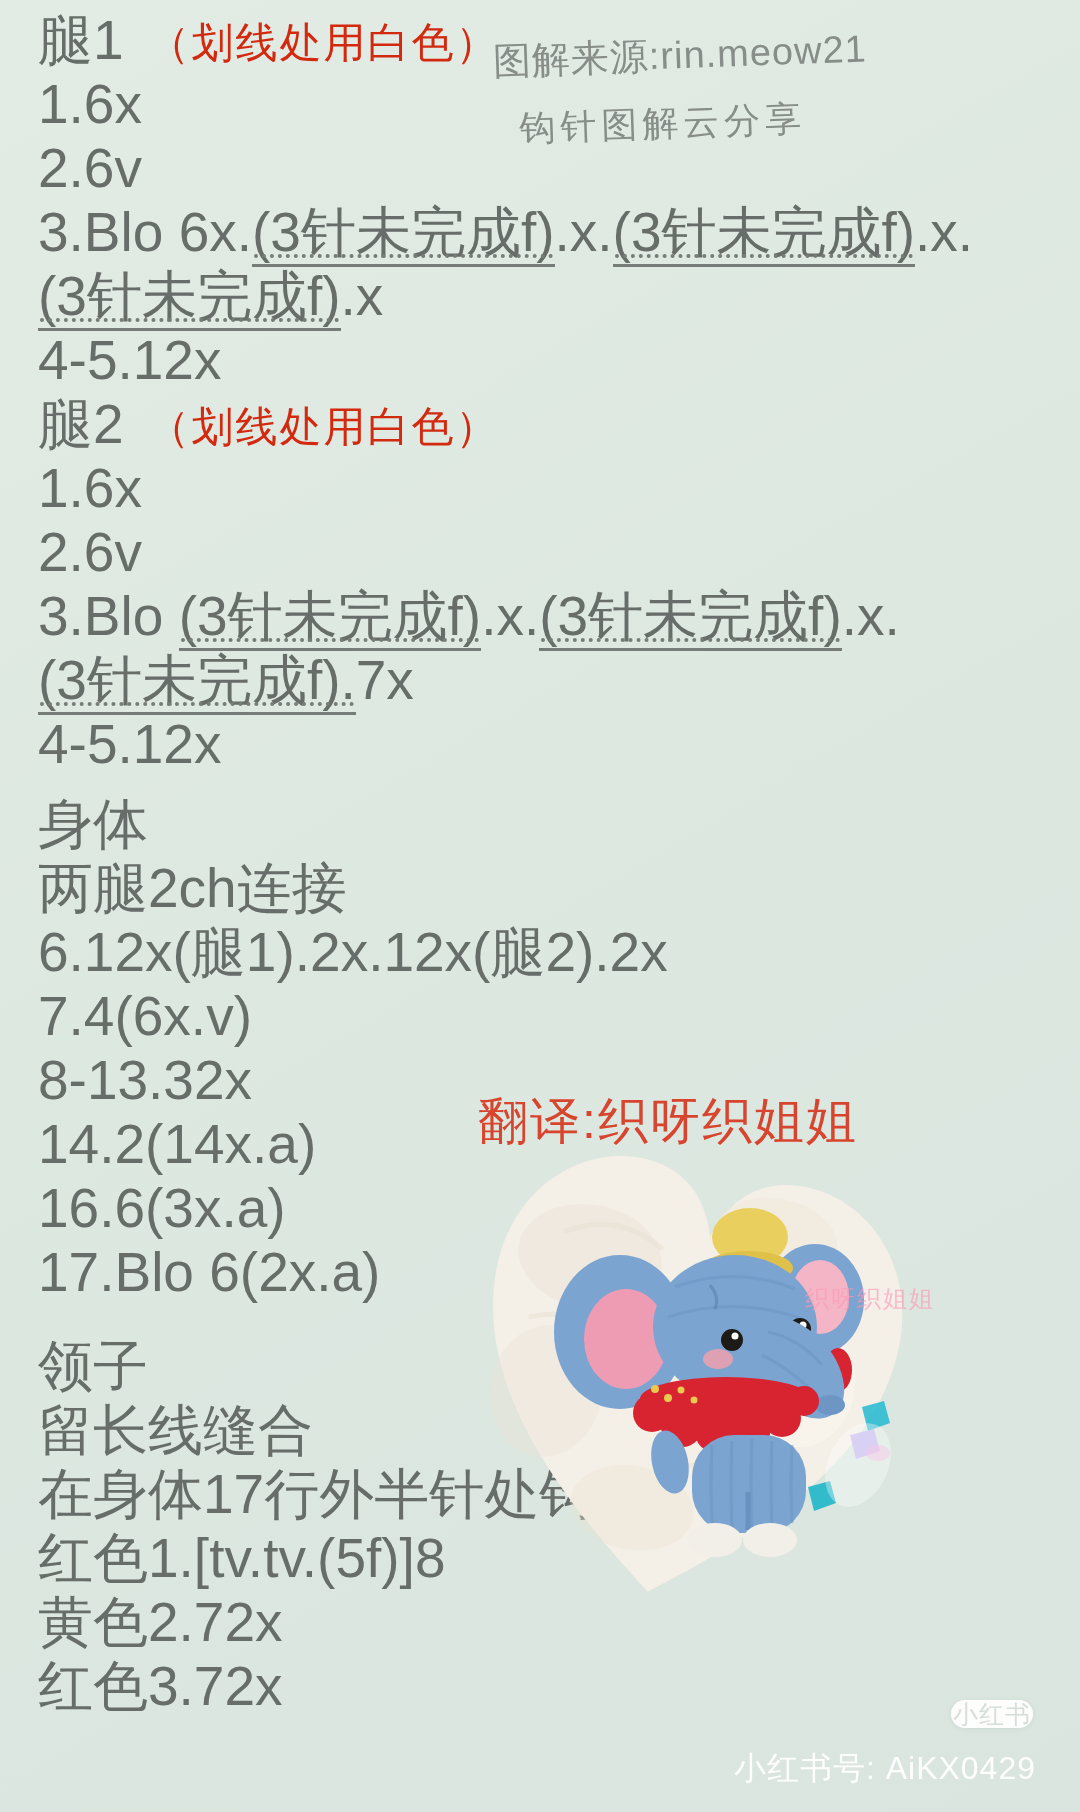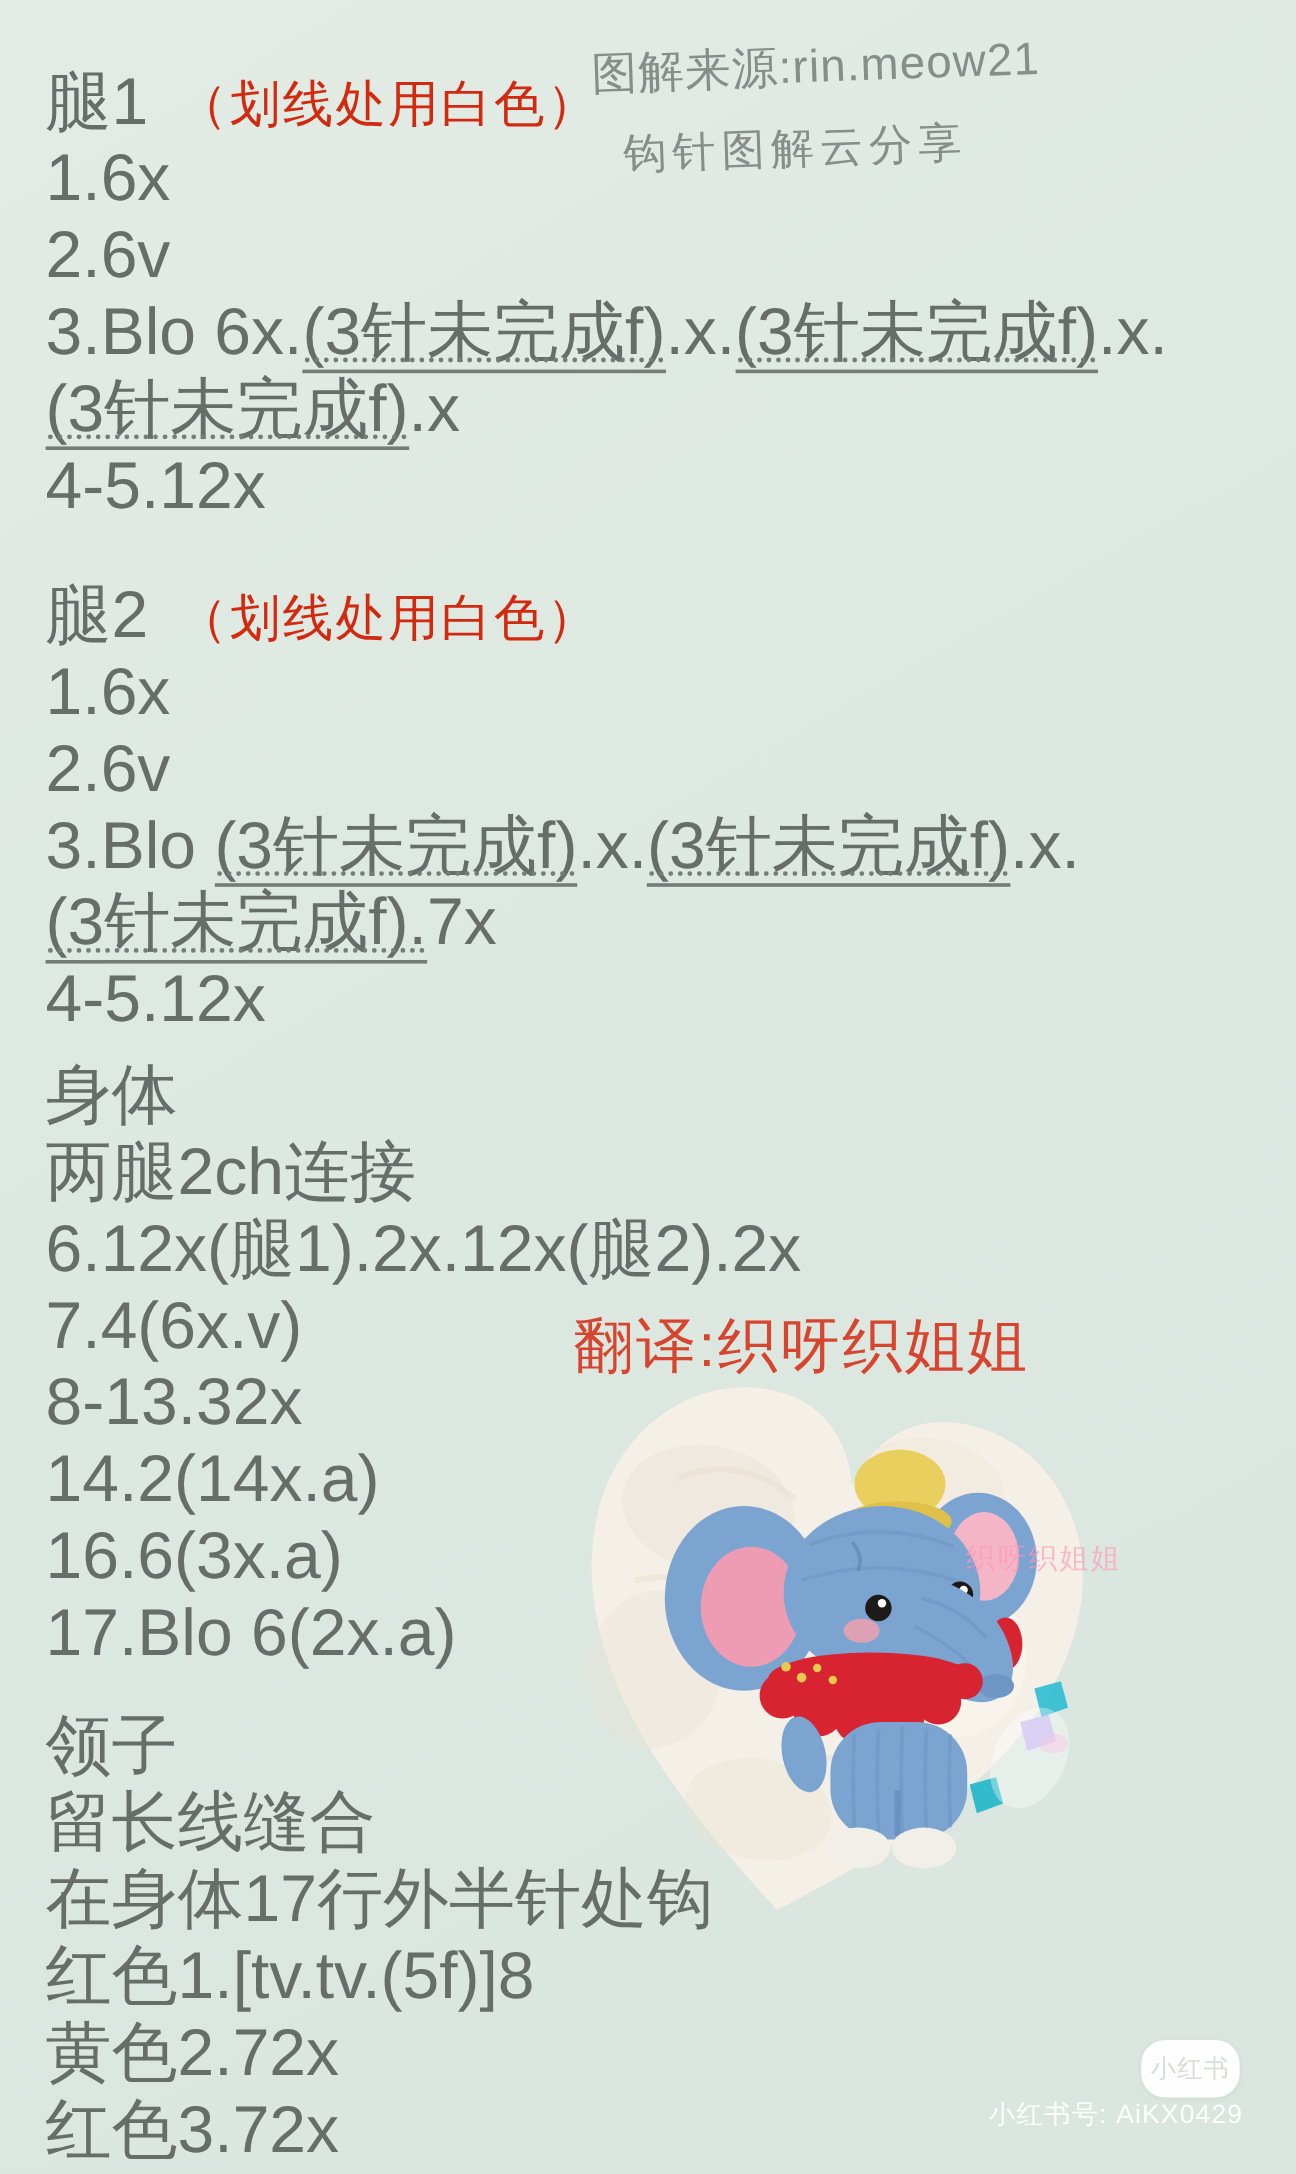--- a/index.html
+++ b/index.html
@@ -12,21 +12,21 @@
     position:relative;width:1080px;height:1812px;
     background:linear-gradient(150deg,#e2ece5 0%,#dde8e1 45%,#d9e5de 100%);
     overflow:hidden;
   }
   
   .content{
     position:absolute;top:8px;left:38px;right:0;
     color:#676d68;font-size:55px;line-height:64px;
   }
   .row{white-space:nowrap;}
-  .sec-head{display:flex;align-items:center;margin-top:44px;}
+  .sec-head{display:flex;align-items:center;}
   .red-note{
     color:#d3290f;font-size:42px;font-weight:normal;
     letter-spacing:2px;margin-left:24px;transform:translateY(3px);
   }
   .mt-leg2{}
   .mt-body{margin-top:16px;}
   .mt-collar{margin-top:30px;}
   
   .u{position:relative;display:inline-block;}
   .u::before{
@@ -46,29 +46,29 @@
   .top-mark .l2{font-size:36px;letter-spacing:5px;margin-top:18px;margin-left:24px;}
   
   .trans{
     position:absolute;left:478px;top:1088px;
     color:#d8452e;font-size:50px;font-weight:normal;letter-spacing:2px;
   }
   
   .photo{position:absolute;left:450px;top:1135px;overflow:visible;}
   
   .badge{
-    position:absolute;left:951px;top:1700px;width:82px;height:48px;
+    position:absolute;left:951px;top:1700px;width:82px;height:28px;
     background:rgba(255,255,255,.93);border-radius:20px;
     display:flex;align-items:center;justify-content:center;
-    color:#d5ded7;font-size:21px;letter-spacing:1px;
+    color:#d5ded7;font-size:25px;letter-spacing:1px;
     box-shadow:0 1px 4px rgba(120,140,130,.12);
   }
   .account{
     position:absolute;top:1747px;right:44px;
-    color:rgba(255,255,255,.95);font-size:22px;letter-spacing:1px;
+    color:rgba(255,255,255,.95);font-size:32px;letter-spacing:1px;
   }
 </style>
 </head>
 <body>
 
 <div class="canvas">
 
   <div class="top-mark">
     <div class="l1">图解来源:rin.meow21</div>
     <div class="l2">钩针图解云分享</div>

